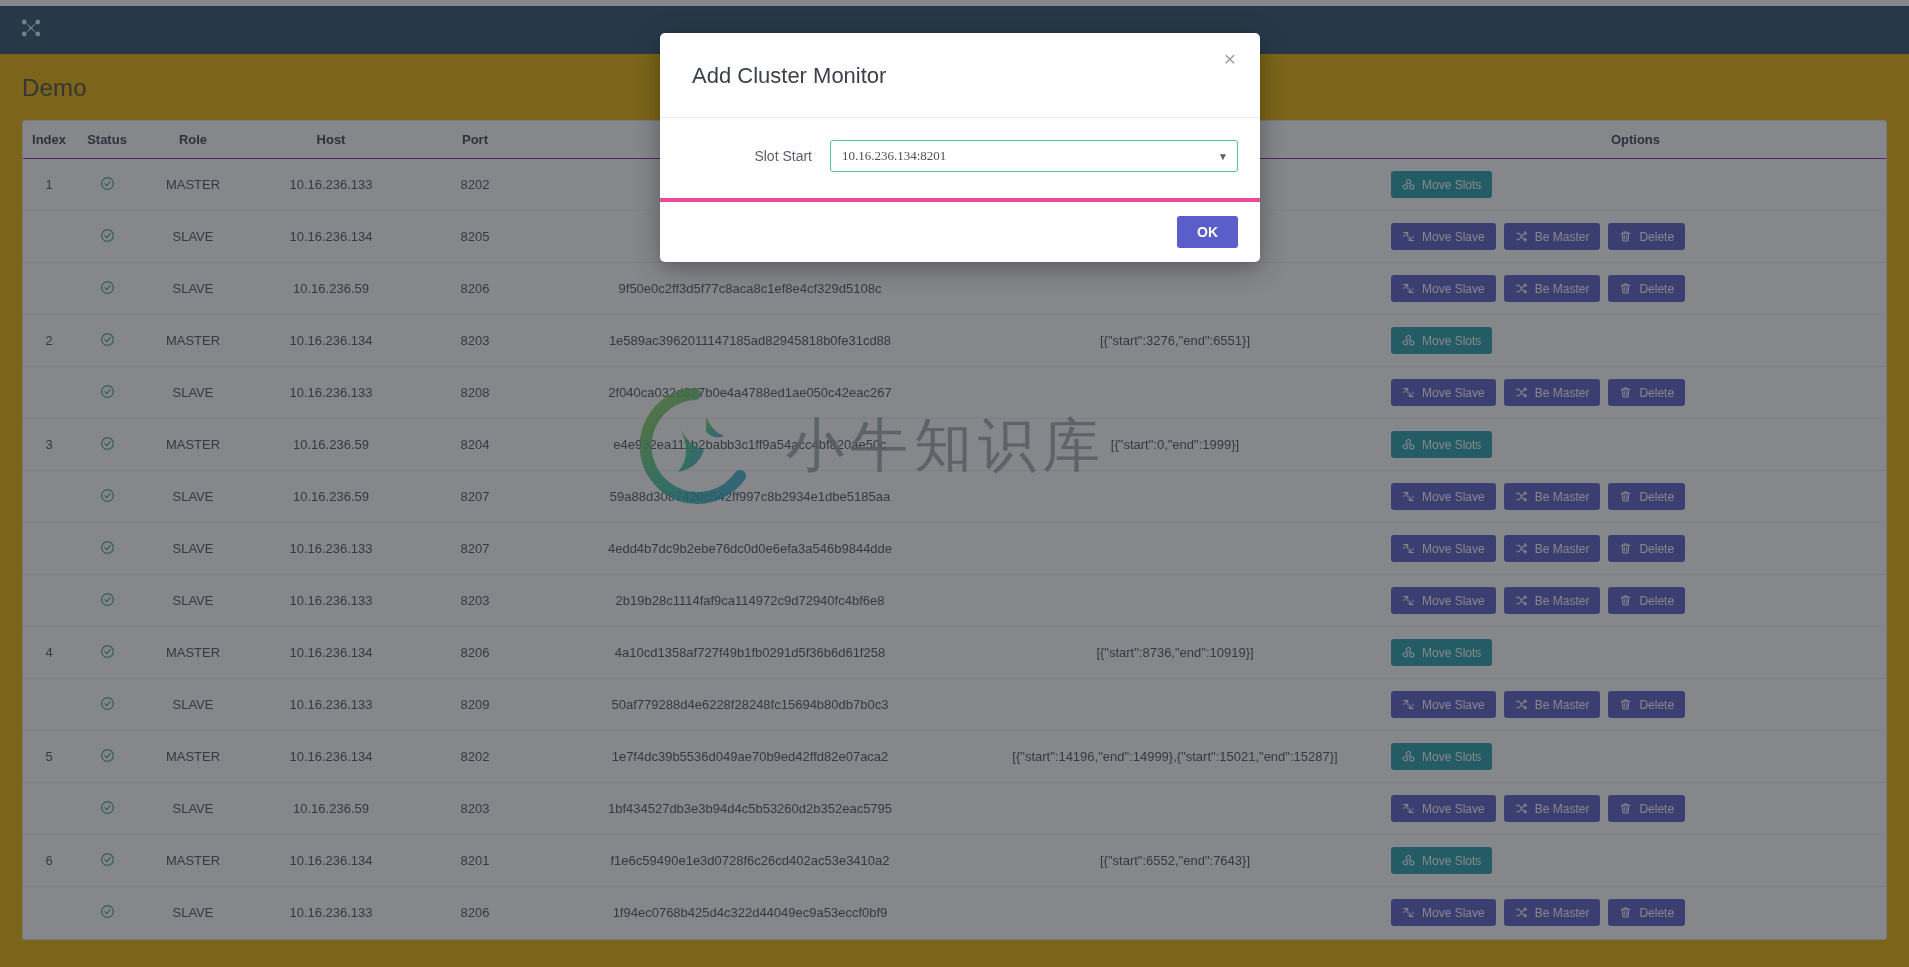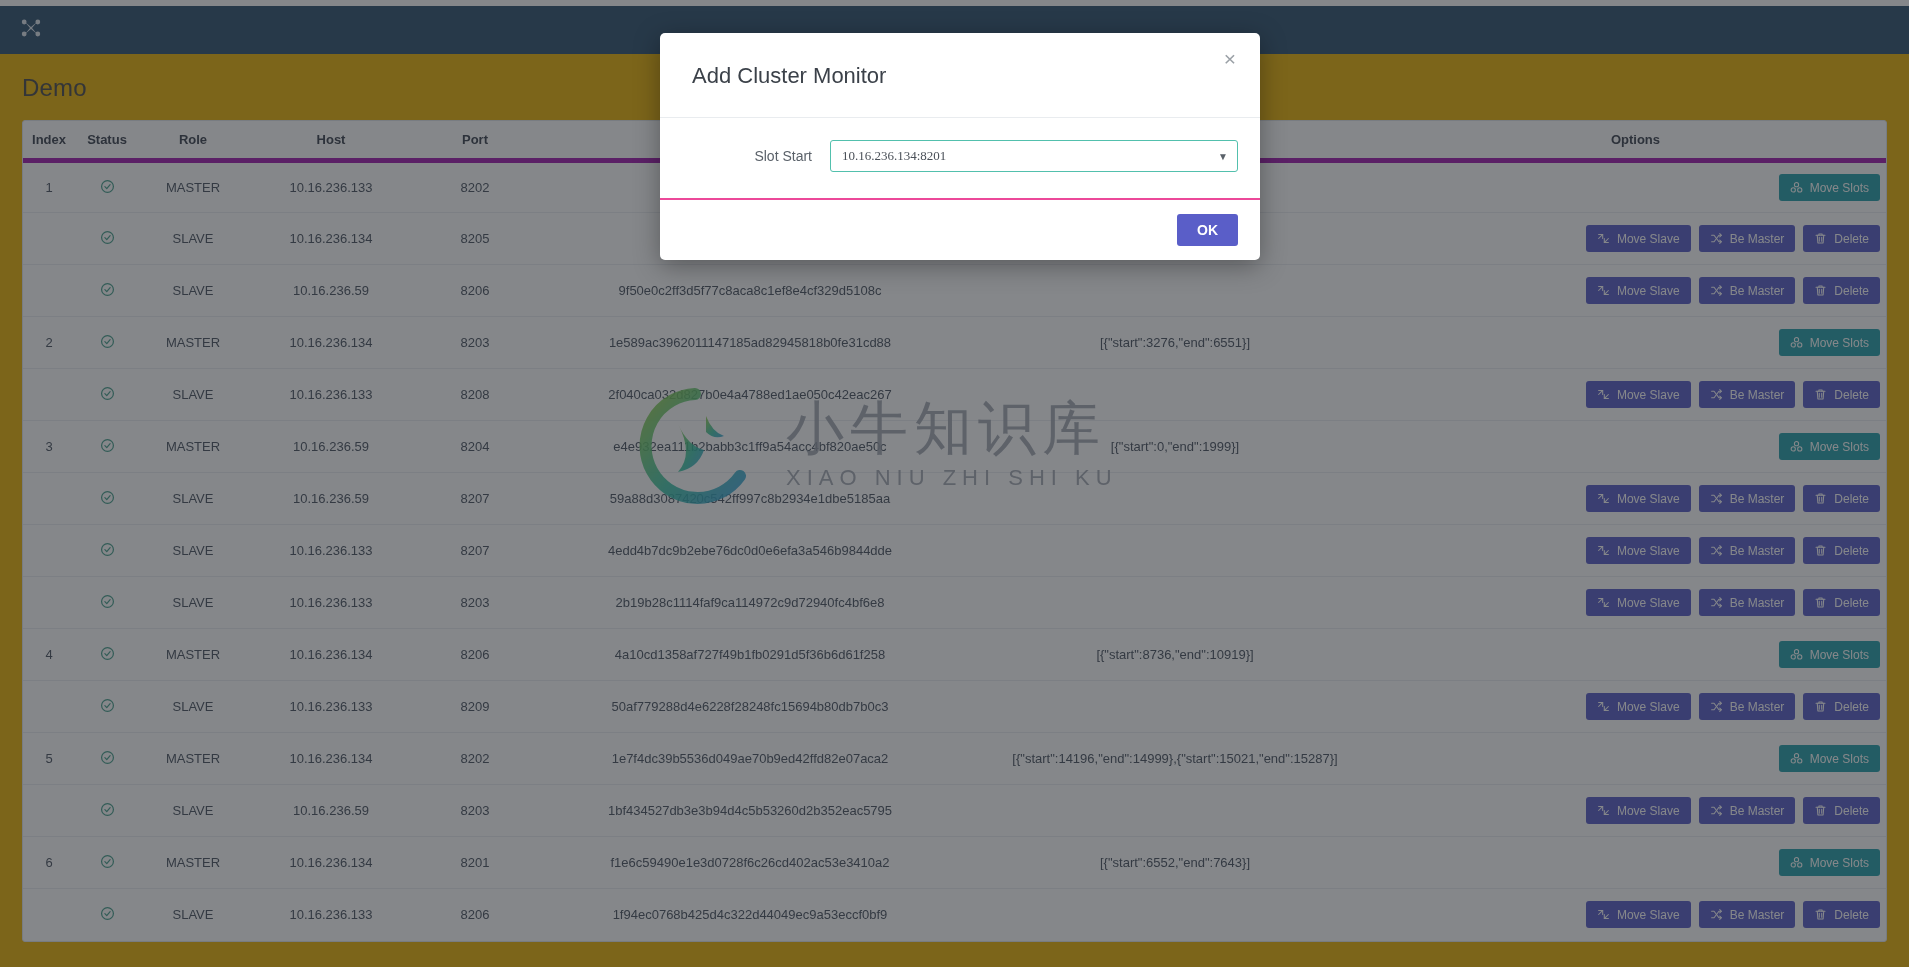--- a/index.html
+++ b/index.html
@@ -61,21 +61,21 @@
     border-collapse: collapse;
     font-size: 13px;
     color: #4c5562;
   }
   table.cluster thead th {
     font-size: 13px;
     font-weight: bold;
     color: #3d4450;
     padding: 11px 6px;
     text-align: center;
-    border-bottom: 5px solid #a21caf;
+    border-bottom: 1px solid #a21caf;
     white-space: nowrap;
   }
   table.cluster tbody td {
     padding: 11px 6px;
     text-align: center;
     border-top: 1px solid #eceef1;
     white-space: nowrap;
     vertical-align: middle;
     height: 52px;
   }
@@ -107,21 +107,21 @@
     font-size: 12px;
     padding: 7px 11px;
     cursor: pointer;
     line-height: 1;
     font-family: "Liberation Sans", sans-serif;
     white-space: nowrap;
   }
   .btn svg { display: block; }
   .btn-info    { background: #26a0aa; }
   .btn-primary { background: #5a5ec8; }
-  .opt-wrap { display: flex; gap: 8px; justify-content: flex-end; align-items: center; }
+  .opt-wrap { display: flex; gap: 8px; justify-content: flex-start; align-items: center; }
 
   
   #watermark {
     position: absolute;
     left: 620px; top: 385px;
     width: 640px; height: 120px;
     pointer-events: none;
     z-index: 5;
     display: flex;
     align-items: center;
@@ -180,21 +180,21 @@
     font-size: 21px;
     color: #9aa0a6;
     background: none;
     border: none;
     cursor: pointer;
     line-height: 1;
     font-family: "Liberation Sans", sans-serif;
   }
   .modal-body {
     padding: 22px 22px 26px 22px;
-    border-bottom: 2px solid #ec4899;
+    border-bottom: 4px solid #ec4899;
   }
   .form-row {
     display: flex;
     align-items: center;
   }
   .form-label {
     width: 148px;
     text-align: right;
     padding-right: 18px;
     font-size: 14px;
@@ -888,21 +888,20 @@
           <stop offset="55%" stop-color="#2bbf9e"></stop>
           <stop offset="100%" stop-color="#2f9fd8"></stop>
         </linearGradient>
       </defs>
       <path d="M75 8 A52 52 0 1 0 120 90" stroke="url(#wg)" stroke-width="12" fill="none" stroke-linecap="round"></path>
       <path d="M58 38 q10 22 26 26 q-6 18 -26 22 q16 -18 0 -48 z" fill="url(#wg)"></path>
       <path d="M86 30 q6 16 18 20 q-10 4 -18 -4 z" fill="url(#wg)"></path>
     </svg>
     <div>
       <div class="wm-cn">小牛知识库</div>
-      <div class="wm-en">XIAO NIU ZHI SHI KU</div>
     </div>
   </div>
 </div>
 
 <div id="backdrop"></div>
 
 <div id="modal">
   <div class="modal-header">
     <h2 class="modal-title">Add Cluster Monitor</h2>
     <button class="modal-close">×</button>

